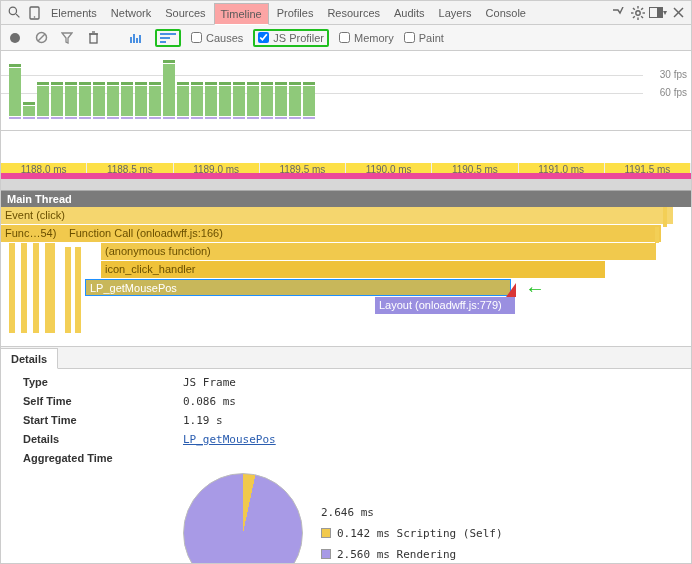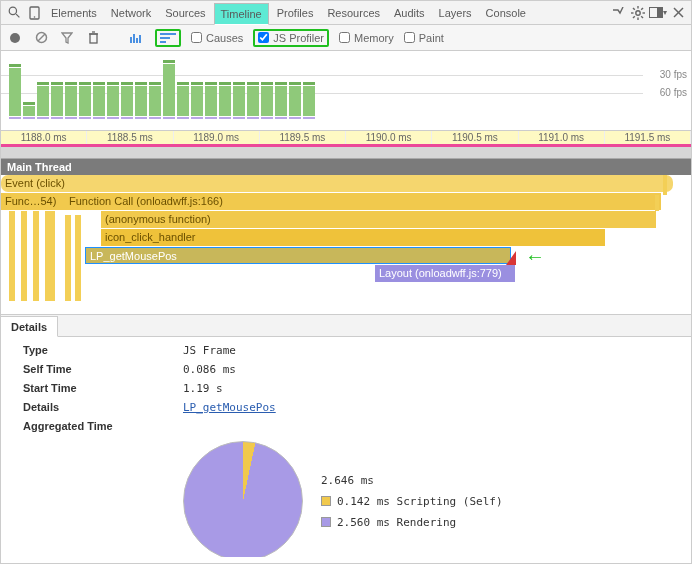--- a/index.html
+++ b/index.html
@@ -1,40 +1,40 @@
 <!DOCTYPE html>
 <html><head>
 <meta charset="utf-8">
 <style>
   * { box-sizing: border-box; margin: 0; padding: 0; }
   body { font-family: "Lucida Grande", "Helvetica Neue", Arial, sans-serif; font-size: 11px; color: #333; background: #fff; width: 692px; height: 564px; overflow: hidden; border:1px solid #ccc; }
   .tabbar { display:flex; align-items:center; height:24px; border-bottom:1px solid #ccc; background:#f3f3f3; gap:2px; padding:0 4px; }
   .tabbar .ticon { width:18px; height:18px; display:flex; align-items:center; justify-content:center; color:#555; }
   .tabbar .tab { padding:4px 6px; color:#5a5a5a; cursor:default; white-space:nowrap; }
-  .tabbar .tab.active { background:#5eead4; border:1px solid #bbb; border-bottom:1px solid #fff; position:relative; top:1px; }
+  .tabbar .tab.active { background:#fca5a5; border:1px solid #bbb; border-bottom:1px solid #fff; position:relative; top:1px; }
   .tabbar .spacer { flex:1; }
   .toolbar { display:flex; align-items:center; height:26px; border-bottom:1px solid #ccc; background:#f6f6f6; gap:10px; padding:0 6px; font-size:11px; color:#666; }
   .toolbar .tbicon { width:16px; height:16px; display:flex; align-items:center;justify-content:center; }
   .toolbar .group { display:flex; align-items:center; gap:4px; }
   .green-box { border:2px solid #1fbf1f; padding:1px 3px; border-radius:2px; display:flex; align-items:center; gap:3px; }
   input[type=checkbox]{ width:11px; height:11px; }
   .chart-area { position:relative; height:80px; border-bottom:1px solid #ccc; background:#fff; }
   .bars { position:absolute; left:8px; bottom:14px; display:flex; align-items:flex-end; gap:2px; height:56px; }
   .bar { width:12px; background:#8fc97a; position:relative; }
   .barcap { position:absolute; top:-4px; left:0; right:0; height:3px; background:#6fb05a; }
   .barbase { position:absolute; bottom:-3px; left:0; right:0; height:2px; background:#b9a5e6; }
   .fps-line { position:absolute; right:4px; font-size:10px; color:#888; }
   .fps-rule { position:absolute; left:0; right:48px; border-top:1px solid #ddd; }
-  .time-ruler { height:16px; border-bottom:3px solid #ec4899; display:flex; font-size:10px; color:#666; background:#fef9c3; }
+  .time-ruler { height:16px; border-bottom:6px solid #ec4899; display:flex; font-size:10px; color:#666; background:#fde047;margin-top:32px; }
   .time-ruler span { flex:1; text-align:center; border-right:1px solid #eee; padding-top:1px; }
   .scrub { height:12px; background:#d7d7d7; border-bottom:1px solid #aaa; }
   .thread-header { background:#7b7b7b; color:#fff; font-size:11px; padding:2px 6px; font-weight:bold; }
   .flame { position:relative; height:140px; background:#fff; border-bottom:1px solid #ccc; overflow:hidden; }
   .frow { position:absolute; height:17px; line-height:17px; font-size:11px; padding:0 4px; overflow:hidden; white-space:nowrap; color:#6b5000;}
-  .yellow1 { background:#f5d66e;border-radius:7px; }
+  .yellow1 { background:#f5d66e; }
   .yellow2 { background:#f1c94d; }
   .yellow3 { background:#efc23a; }
   .teal-sel { background:#c8b75a; border:1px solid #1e90ff; color:#fff; }
   .purple { background:#9a8fe0; color:#fff; }
   .redtri { width:0; height:0; border-left:10px solid transparent; border-bottom:14px solid #d93636; position:absolute; }
   .sidebars .sbar { position:absolute; background:#f3cf56; }
   .arrow-note { position:absolute; color:#1fbf1f; font-size:20px; font-weight:bold; }
   .details-tabbar { display:flex; height:22px; border-bottom:1px solid #ccc; background:#f3f3f3; font-size:11px; }
   .details-tabbar .dtab { padding:4px 10px; border-right:1px solid #ccc; background:#fff; border-top:1px solid #ccc; border-bottom:1px solid #fff; position:relative; top:1px; font-weight:bold;}
   .details-body { display:flex; flex-direction:column; padding:4px 12px; font-size:11px; overflow:auto; height:220px;}

